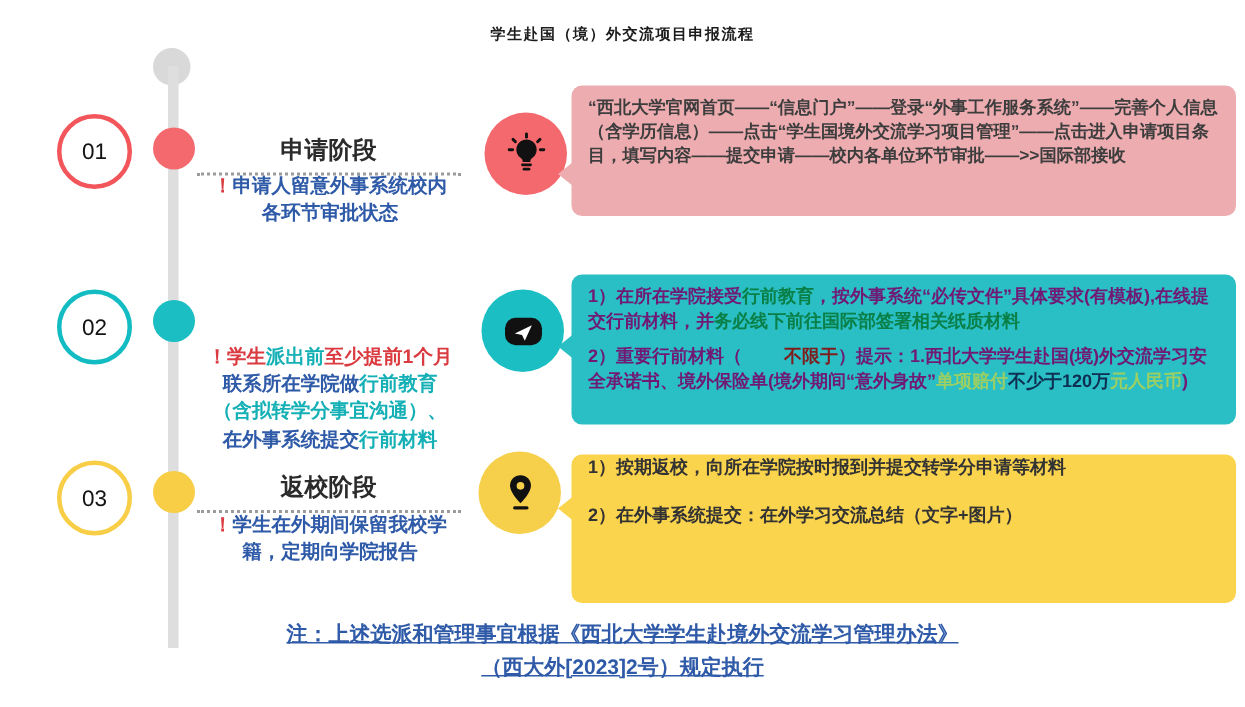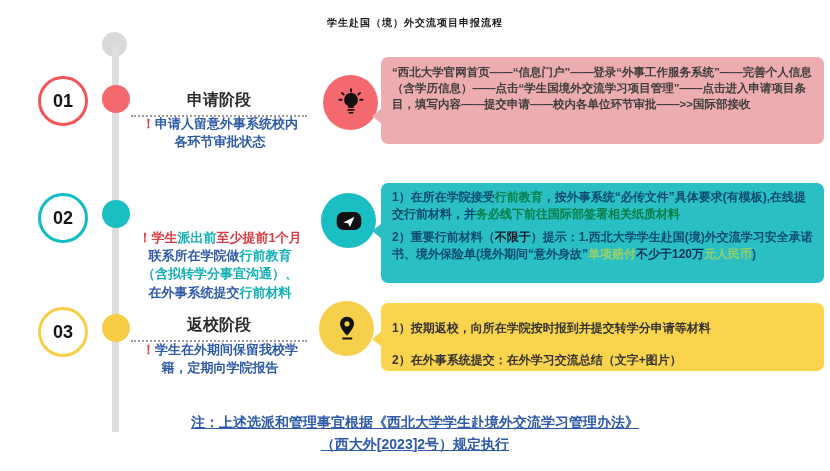--- a/index.html
+++ b/index.html
@@ -13,45 +13,45 @@
   .timeline-line{position:absolute;left:112px;top:44px;width:7px;height:388px;background:#dedede;}
   .timeline-cap{position:absolute;left:102px;top:32px;width:25px;height:25px;border-radius:50%;background:#d9d9d9;}
   .timeline-dot{position:absolute;width:28px;height:28px;border-radius:50%;}
   .dot-1{left:102px;top:85px;background:#f4696e;}
   .dot-2{left:102px;top:200px;background:#1bbec3;}
   .dot-3{left:102px;top:314px;background:#f7ce46;}
 
   
   .num-circle{position:absolute;width:44px;height:44px;border-radius:50%;background:#fff;
     display:flex;align-items:center;justify-content:center;
-    font-size:18px;font-weight:bold;color:#141414;}
+    font-size:15px;font-weight:normal;color:#141414;}
   .num-1{left:38px;top:76px;border:3px solid #f2565b;}
   .num-2{left:38px;top:193px;border:3px solid #12bcc2;}
   .num-3{left:38px;top:307px;border:3px solid #f7ce46;}
 
   
   .stage-header{position:absolute;left:131px;width:176px;text-align:center;
     font-size:16px;font-weight:bold;color:#2b2b2b;padding-bottom:4px;
     border-bottom:2px dotted #9b9b9b;}
   .hdr-1{top:90px;}
   .hdr-2{top:203px;}
   .hdr-3{top:315px;}
   .stage-note{position:absolute;left:124px;width:192px;text-align:center;
     font-size:13px;font-weight:bold;line-height:1.4;white-space:pre-line;}
   .note-1{top:115px;}
   .note-2{top:229px;}
   .note-3{top:341px;}
 
   .seg-red{color:#da3b40;}
   .seg-blue{color:#2e5aa8;}
   .seg-teal{color:#14b0b6;}
-  .seg-navy{color:#0c4a6e;}
+  .seg-navy{color:#701a75;}
   .seg-green{color:#0a8048;}
   .seg-lime{color:#9ccf63;}
-  .seg-darkred{color:#0f172a;}
+  .seg-darkred{color:#7f1d1d;margin-left:28px;}
   .seg-navybold{color:#0e2f52;font-weight:800;}
 
   
   .icon-circle{position:absolute;width:55px;height:55px;border-radius:50%;
     display:flex;align-items:center;justify-content:center;}
   .icon-1{left:323px;top:75px;background:#f4696e;}
   .icon-2{left:321px;top:193px;background:#1bbec3;}
   .icon-3{left:319px;top:301px;background:#f7d04b;}
   .icon-circle svg{display:block;}
 
@@ -60,22 +60,22 @@
     box-sizing:border-box;font-weight:600;}
   .bubble .pointer{position:absolute;left:-9px;width:0;height:0;
     border-top:8px solid transparent;border-bottom:8px solid transparent;}
   .bubble-pink{top:57px;height:87px;background:#edacb0;color:#3d3d3d;
     padding:7px 11px;font-size:11.5px;line-height:1.4;}
   .bubble-pink .pointer{top:51px;border-right:10px solid #edacb0;}
   .bubble-teal{top:183px;height:100px;background:#29bfc4;color:#14395e;
     padding:6px 11px;font-size:12px;line-height:1.45;}
   .bubble-teal .pointer{top:40px;border-right:10px solid #29bfc4;}
   .bubble-teal p{margin:0 0 5px 0;}
-  .bubble-yellow{top:303px;height:68px;background:#fbd44d;color:#333333;
-    padding:17px 11px;font-size:12px;line-height:1.4;}
+  .bubble-yellow{top:303px;height:99px;background:#fbd44d;color:#333333;
+    padding:0 11px;font-size:12px;line-height:1.4;}
   .bubble-yellow .pointer{top:28px;border-right:10px solid #fbd44d;}
   .bubble-yellow .yline{margin:0 0 15px 0;}
 
   
   .footer-note{position:absolute;top:412px;left:0;width:100%;text-align:center;
     color:#2e5aa8;font-weight:bold;font-size:14px;line-height:1.55;text-decoration:underline;}
 </style>
 </head>
 <body>
 

